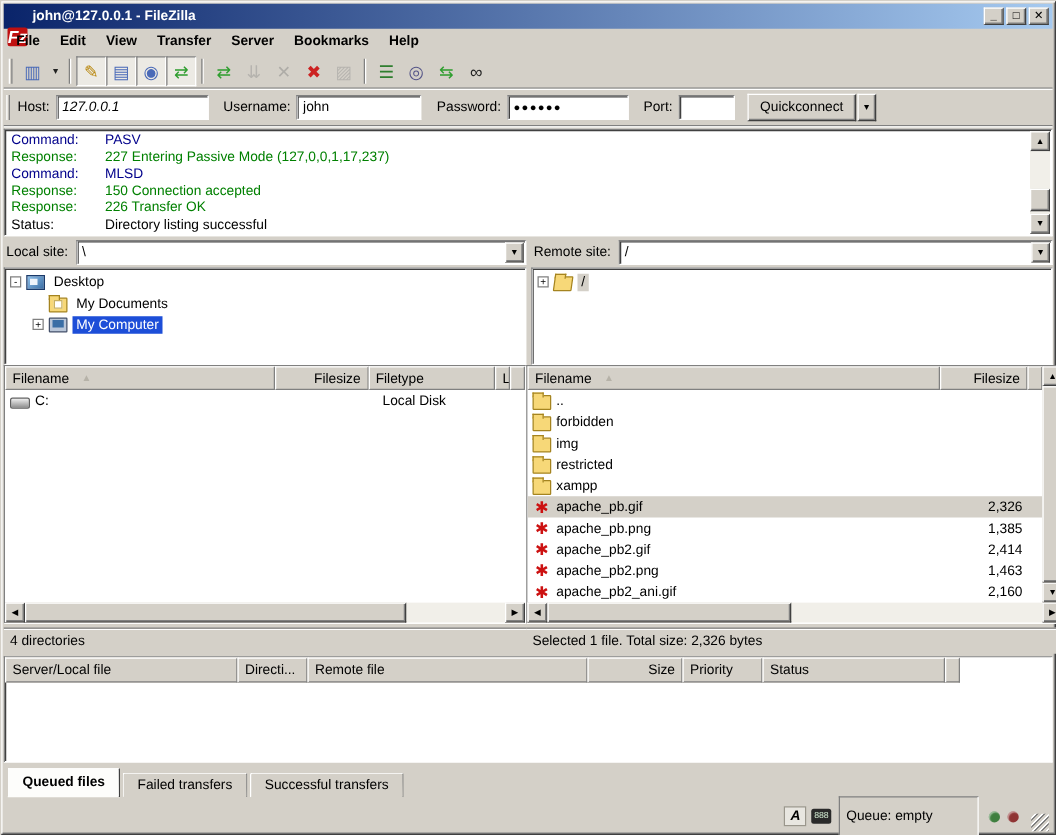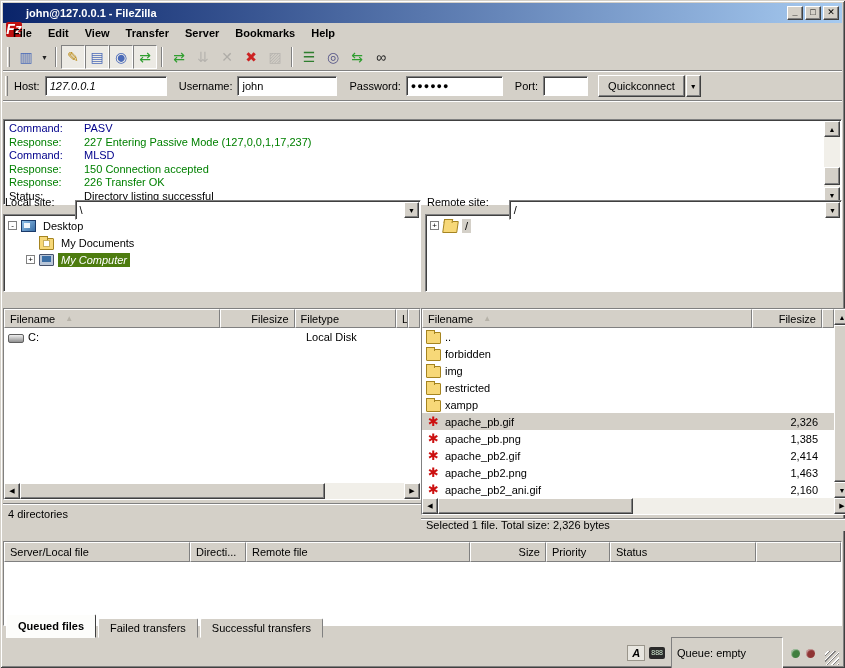--- a/index.html
+++ b/index.html
@@ -3,21 +3,21 @@
 <meta charset="utf-8">
 <style>
   * { margin:0; padding:0; box-sizing:border-box; }
   html,body { width:845px; height:668px; }
   body { font-family:"Liberation Sans","DejaVu Sans",sans-serif; font-size:11px; color:#000; background:#d4d0c8; }
 
   #win { position:relative; width:845px; height:668px; background:#d4d0c8;
     box-shadow: inset 1px 1px 0 #d4d0c8, inset -1px -1px 0 #404040,
                 inset 2px 2px 0 #fff, inset -2px -2px 0 #808080; }
 
-  .sunken { border:1px solid; border-color:#808080 #fff #fff #808080; box-shadow: inset 1px 1px 0 #404040; background:#fff;margin-top:16px; }
+  .sunken { border:1px solid; border-color:#808080 #fff #fff #808080; box-shadow: inset 1px 1px 0 #404040; background:#fff; }
   .raised { border:1px solid; border-color:#fff #404040 #404040 #fff; box-shadow: inset -1px -1px 0 #808080; background:#d4d0c8; }
 
   
   .titlebar { position:absolute; left:3px; top:3px; right:3px; height:20px;
     background:linear-gradient(to right,#0a246a,#a6caf0); display:flex; align-items:center; padding:0 3px; }
   .app-icon { width:16px; height:15px; background:#bf1010; color:#fff; font-weight:bold; font-style:italic;
     font-size:14px; display:flex; align-items:center; justify-content:center; margin-right:4px; border-radius:2px;margin-top:32px; }
   .title { color:#fff; font-weight:bold; flex:1; white-space:nowrap; }
   .winbtn { width:16px; height:14px; font-size:9px; line-height:11px; text-align:center; font-weight:bold; margin-left:2px;
     border:1px solid; border-color:#fff #404040 #404040 #fff; box-shadow: inset -1px -1px 0 #808080; background:#d4d0c8; }
@@ -64,29 +64,29 @@
   .hs-track { flex:1; position:relative; }
   .hs-thumb { position:absolute; top:0; bottom:0; border:1px solid; border-color:#fff #404040 #404040 #fff;
     box-shadow: inset -1px -1px 0 #808080; background:#d4d0c8; }
 
   
   .panes { position:absolute; left:3px; top:191px; right:3px; height:101px; display:flex; }
   .pane-l { width:418px; display:flex; flex-direction:column; }
   .pane-gap { width:4px; }
   .pane-r { flex:1; display:flex; flex-direction:column; }
   .site-bar { height:22px; display:flex; align-items:center; }
-  .site-label { padding:0 20px 0 2px; }
+  .site-label { padding:0 6px 0 2px; }
   .combo { flex:1; height:20px; position:relative; display:flex; align-items:center; padding:0 18px 0 4px; }
   .combo-btn { position:absolute; right:1px; top:1px; width:15px; height:16px; display:flex; align-items:center; justify-content:center; font-size:7px; }
   .tree { flex:1; margin-top:1px; overflow:hidden; padding-top:2px; }
   .tree-row { height:17px; display:flex; align-items:center; }
   .expander { width:9px; height:9px; border:1px solid #808080; background:#fff; font-size:8px; line-height:7px; text-align:center; margin-right:4px; flex:none; }
   .expander.empty { border:none; background:transparent; }
   .tree-label { padding:1px 3px; white-space:nowrap; }
-  .tree-label.sel { background:#4d7c0f; color:#fff;font-style:italic; }
+  .tree-label.sel { background:#1d4ed8; color:#fff; }
   .tree-label.sel-inactive { background:#d4d0c8; }
 
   
   .icon { width:15px; height:12px; margin-right:4px; position:relative; flex:none; }
   .icon-folder, .icon-open-folder, .icon-documents-folder { background:#f7d878; border:1px solid #a58420; border-radius:1px; margin-top:2px; }
   .icon-folder::before, .icon-open-folder::before, .icon-documents-folder::before {
     content:""; position:absolute; top:-3px; left:-1px; width:7px; height:3px; background:#f7d878; border:1px solid #a58420; border-bottom:none; }
   .icon-open-folder { transform:skewX(-8deg); }
   .icon-documents-folder::after { content:""; position:absolute; top:1px; left:3px; right:3px; bottom:2px; background:#fff; border:1px solid #c9b060; }
   .icon-desktop { background:linear-gradient(135deg,#8fc0ea,#3a6ea5); border:1px solid #1a3a6a; }
@@ -106,21 +106,21 @@
   .list-body { flex:1; overflow:hidden; position:relative; background:#fff; }
   .list-row { height:17px; display:flex; align-items:center; }
   .list-row.sel-inactive { background:#d4d0c8; }
   .lcell { padding:0 4px; display:flex; align-items:center; height:100%; overflow:hidden; white-space:nowrap; }
   .lcell.right { justify-content:flex-end; }
   .body-wrap { flex:1; display:flex; overflow:hidden; position:relative; }
   .pane-status { height:21px; margin-top:3px; display:flex; align-items:center; padding:0 5px;
     border-top:1px solid #808080; box-shadow: inset 0 1px 0 #fff; background:#d4d0c8; }
 
   
-  .queue { position:absolute; left:3px; top:525px; right:3px; height:85px; display:flex; flex-direction:column; }
+  .queue { position:absolute; left:3px; top:525px; right:3px; height:85px; display:flex; flex-direction:row; }
   .queue .list-header { height:20px; }
   .queue-body { flex:1; background:#fff; }
 
   
   .tabs { position:absolute; left:3px; top:611px; right:3px; height:27px; display:flex; align-items:flex-end; padding-left:3px; }
   .tab { height:20px; padding:0 11px; display:flex; align-items:center; background:#d4d0c8; margin-right:2px;
     border:1px solid; border-color:#fff #808080 #d4d0c8 #fff; border-radius:2px 2px 0 0; }
   .tab.active { height:24px; background:#fdfdfb; font-weight:bold; border-color:#fff #404040 #fdfdfb #fff; }
 
   

